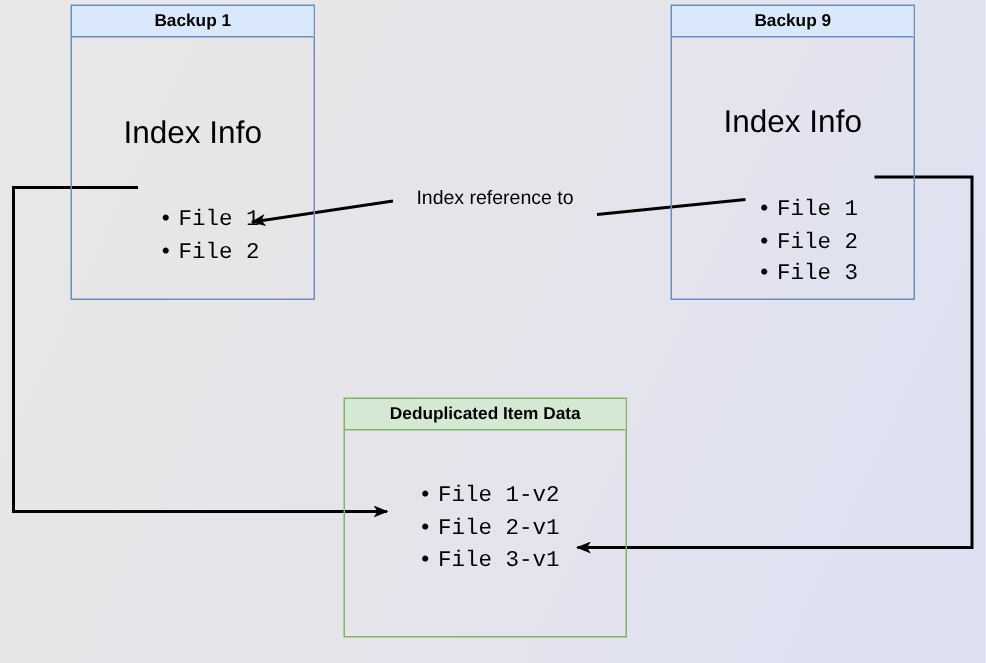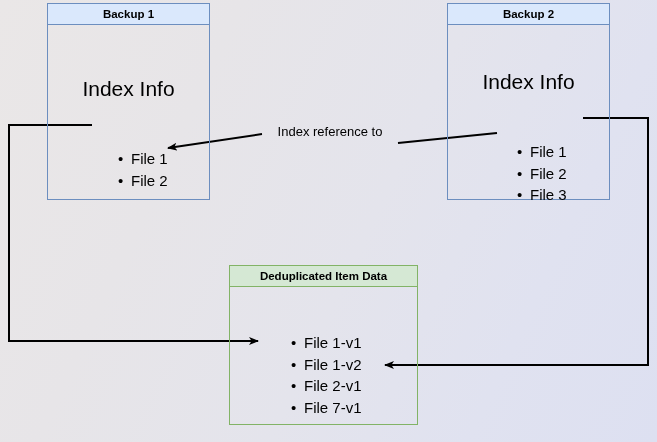--- a/index.html
+++ b/index.html
@@ -59,23 +59,24 @@
   }
   .index-label {
     position: absolute;
     width: 100%;
     text-align: center;
     font-size: 21px;
     color: #000;
   }
   ul.file-list {
     position: absolute;
-    margin: 16px;
+    margin: 4px;
     padding: 0;
     list-style: none;
+    font-family: Liberation Mono, monospace;
   }
   ul.file-list li {
     font-size: 15px;
     color: #000;
     line-height: 21.5px;
     white-space: nowrap;
     position: relative;
     padding-left: 13px;
   }
   ul.file-list li::before {
@@ -121,39 +122,38 @@
     <div class="box-body">
       <div class="index-label" style="top:52px;">Index Info</div>
       <ul class="file-list" style="left:54px; top:107px;">
         <li>File 1</li>
         <li>File 2</li>
       </ul>
     </div>
   </div>
 
   <div class="box" style="left:447px; top:3px; width:163px; height:197px;">
-    <div class="box-title">Backup 2</div>
+    <div class="box-title">Backup 9</div>
     <div class="box-body">
       <div class="index-label" style="top:45px;">Index Info</div>
       <ul class="file-list" style="left:53px; top:100px;">
         <li>File 1</li>
         <li>File 2</li>
         <li>File 3</li>
       </ul>
     </div>
   </div>
 
   <div class="box green" style="left:229px; top:265px; width:189px; height:160px;">
     <div class="box-title">Deduplicated Item Data</div>
     <div class="box-body">
       <ul class="file-list" style="left:45px; top:29px;">
-        <li>File 1-v1</li>
         <li>File 1-v2</li>
         <li>File 2-v1</li>
-        <li>File 7-v1</li>
+        <li>File 3-v1</li>
       </ul>
     </div>
   </div>
 
   <div class="center-label" style="left:250px; top:123px; width:160px;">
     <div>Index reference to</div>
   </div>
 
 </div>
 

